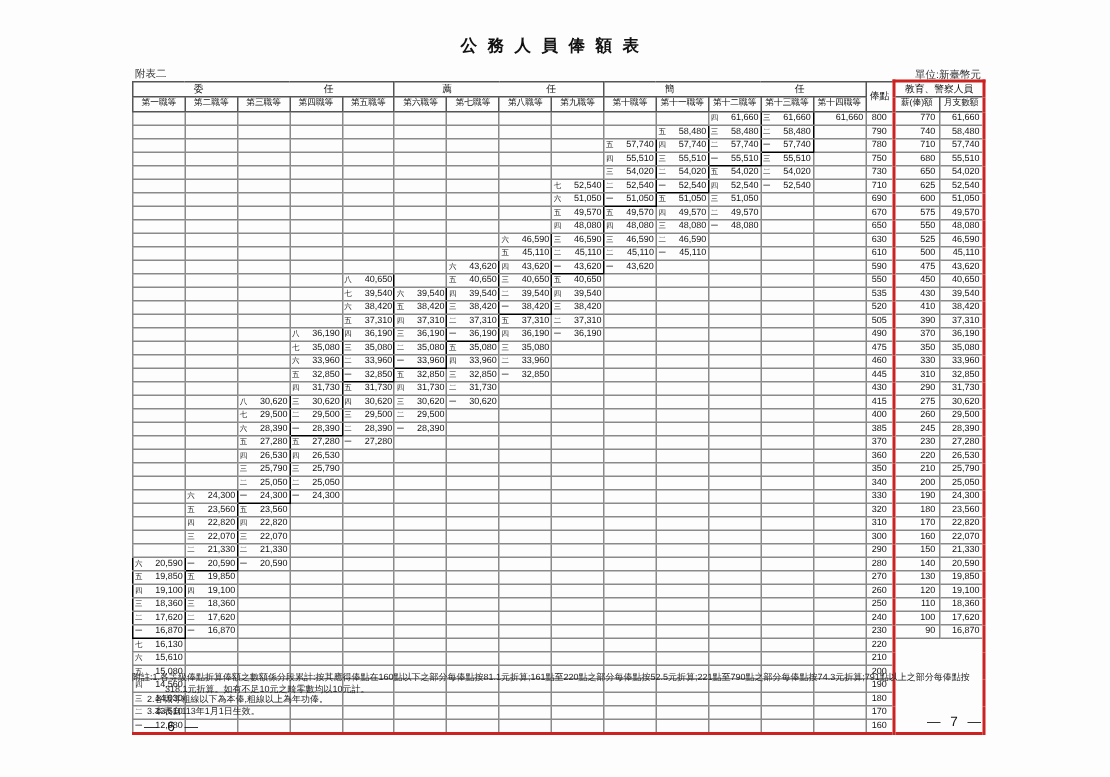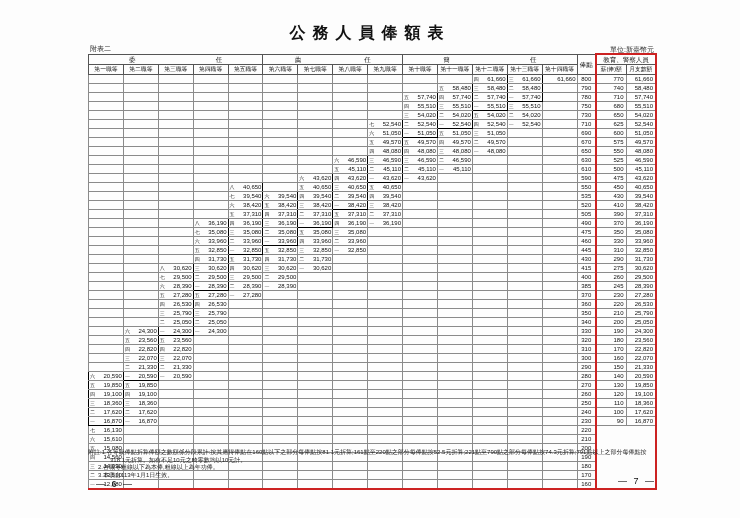--- a/index.html
+++ b/index.html
@@ -1,17 +1,17 @@
 <!DOCTYPE html>
 <html><head>
 <meta charset="utf-8">
 <style>
   html,body{margin:0;padding:0;}
   body{width:740px;height:518px;background:#fdfdfd;font-family:"Liberation Sans","DejaVu Sans",sans-serif;color:#111;position:relative;overflow:hidden;}
-  .title{position:absolute;top:23px;left:0;right:0;text-align:center;font-size:16px;font-weight:bold;letter-spacing:7px;}
+  .title{position:absolute;top:23px;left:0;right:0;text-align:center;font-size:11px;font-weight:bold;letter-spacing:7px;}
   .appendix{position:absolute;top:44px;left:90px;font-size:7px;color:#333;}
   .unit{position:absolute;top:45px;right:86px;font-size:7px;color:#333;}
   .tw{position:absolute;left:88px;top:53px;width:568px;}
   table{border-collapse:collapse;table-layout:fixed;width:568px;border:1px solid #000;border-bottom:2px solid #c22;}
   td,th{border:1px solid #8a8a8a;padding:0;height:8px;line-height:7px;font-size:6px;font-weight:normal;overflow:hidden;white-space:nowrap;}
   th{font-size:6.5px;height:9px;text-align:center;border-color:#555;}
   .grp{display:flex;justify-content:space-around;align-items:center;}
   td.g{position:relative;}
   td .n{float:left;font-size:5px;padding-left:1px;color:#222;}
   td .a{float:right;padding-right:1px;}

